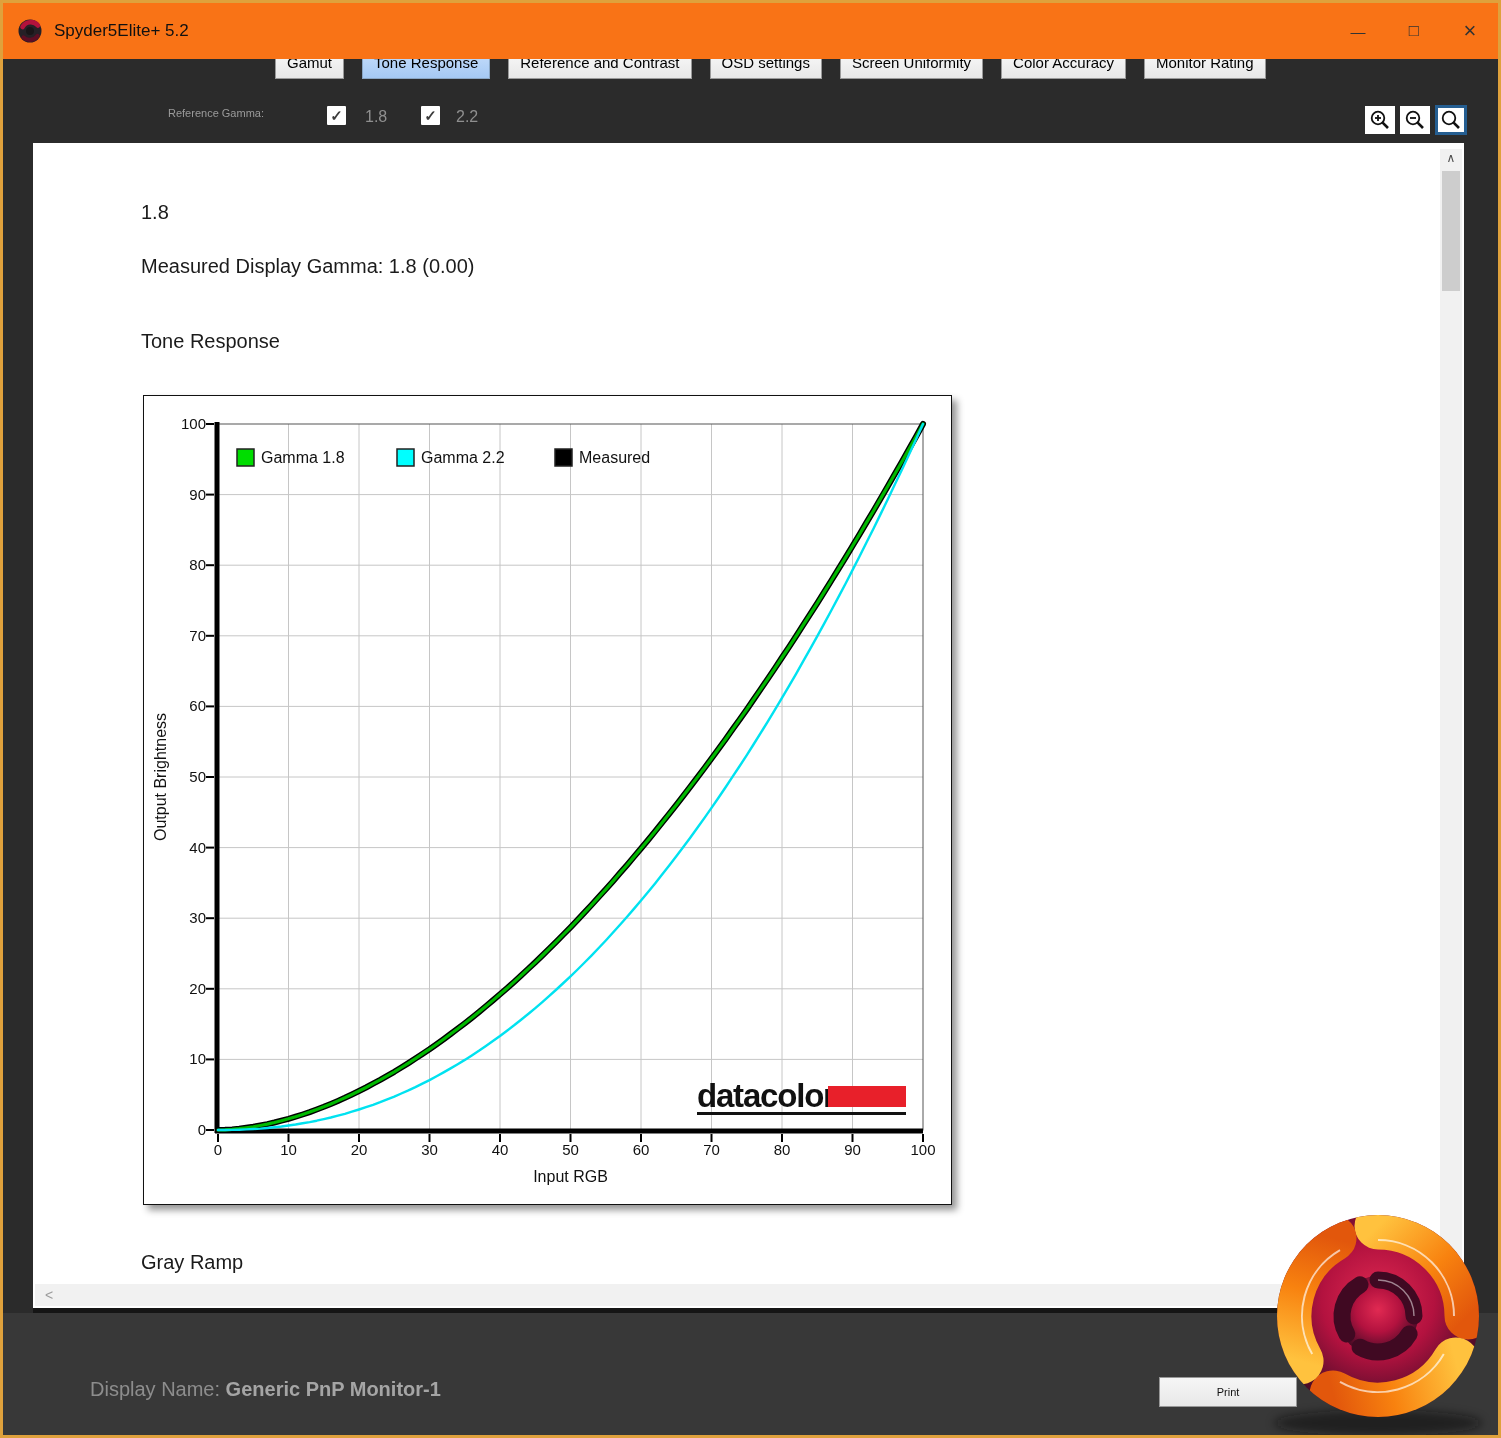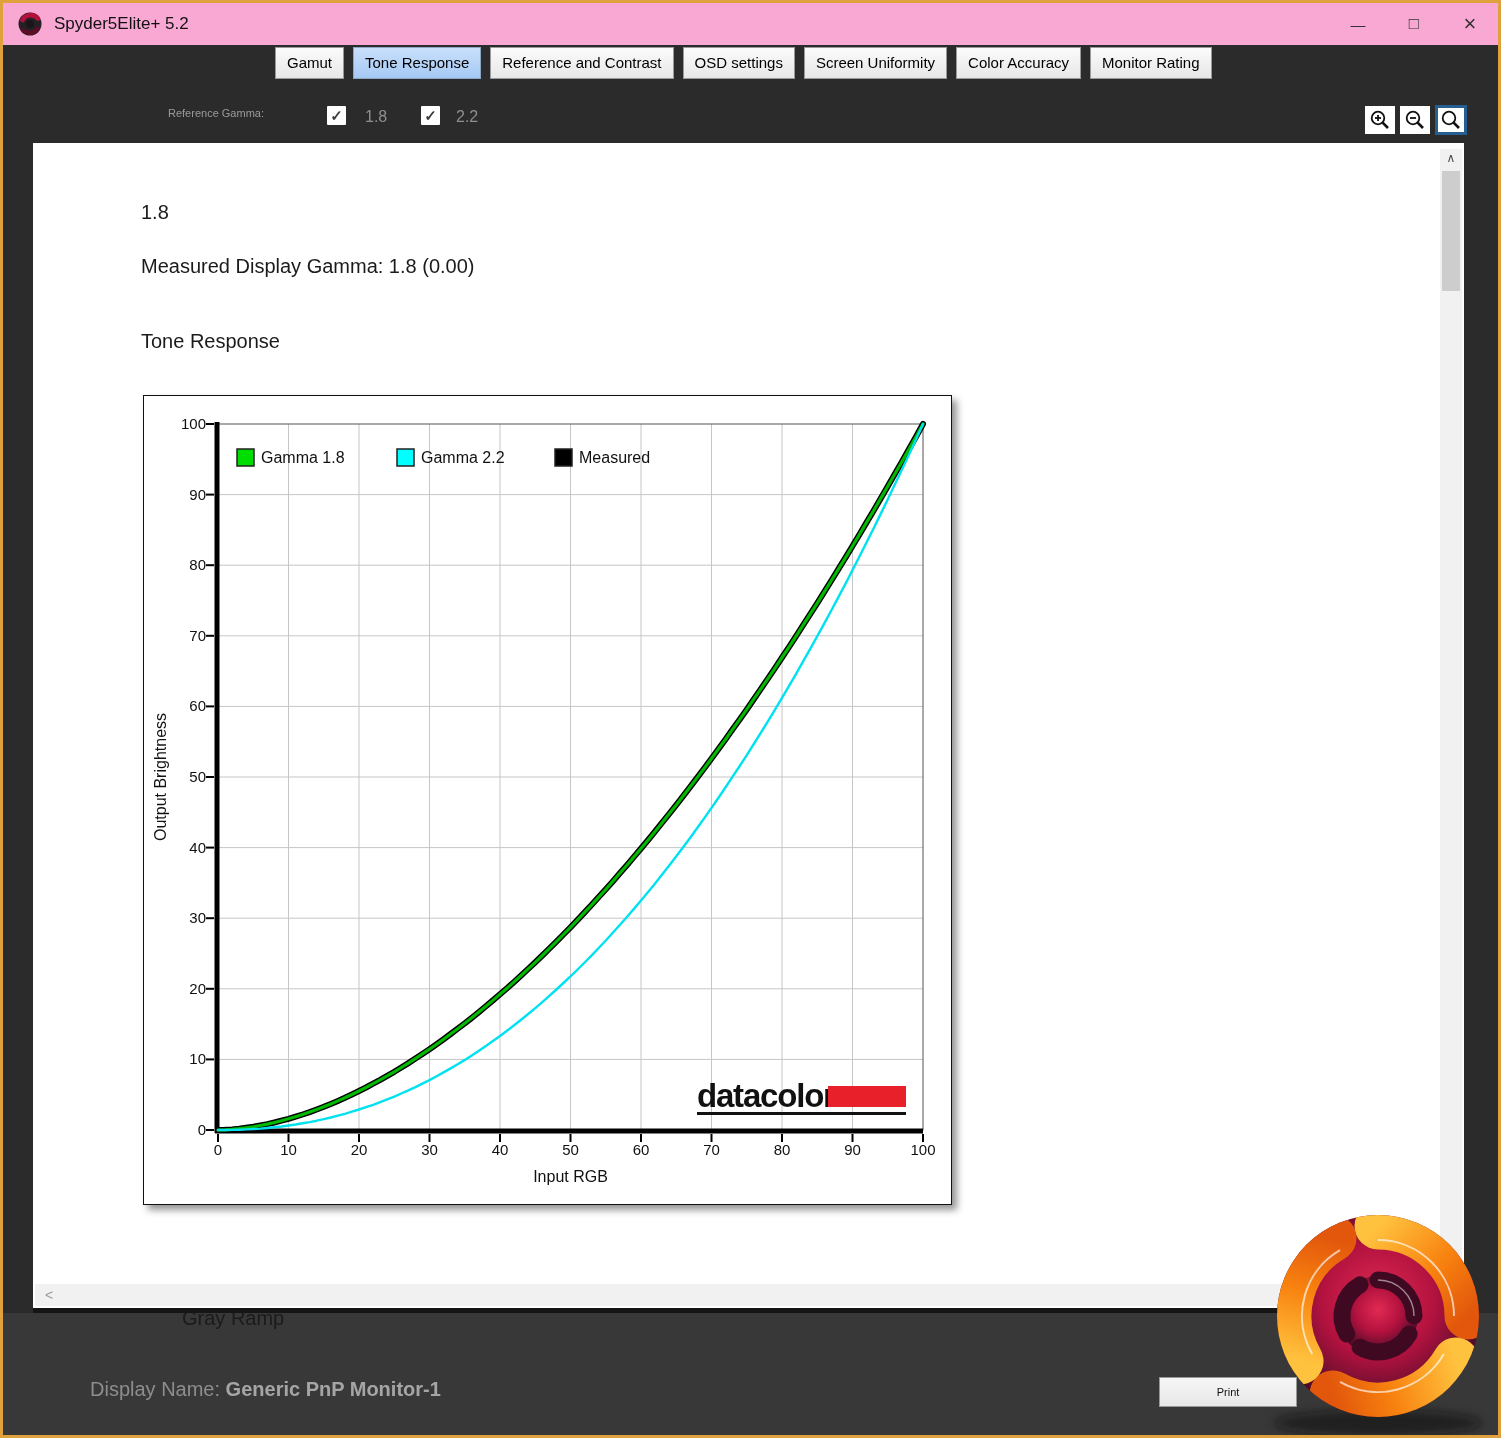--- a/index.html
+++ b/index.html
@@ -4,35 +4,35 @@
 <style>
   html,body{margin:0;padding:0;}
   body{
     width:1501px;height:1438px;position:relative;overflow:hidden;
     background:#2b2b2b;font-family:"Liberation Sans",sans-serif;
     -webkit-font-smoothing:antialiased;
   }
   .window-frame{position:absolute;inset:0;border:3px solid #dfa13c;pointer-events:none;z-index:60;}
 
   
-  .titlebar{position:absolute;left:3px;top:3px;right:3px;height:42px;background:#f9a8d4;
+  .titlebar{position:absolute;left:3px;top:3px;right:3px;height:56px;background:#f97316;
     display:flex;align-items:center;z-index:5;}
   .app-icon{width:26px;height:26px;margin-left:14px;flex:0 0 auto;}
   .title-text{margin-left:11px;font-size:17px;color:#111;}
   .win-controls{margin-left:auto;display:flex;height:100%;}
   .win-btn{width:56px;display:flex;align-items:center;justify-content:center;
     color:#333;font-size:15px;cursor:default;}
   .win-btn.maxi{font-size:17px;}
   .win-btn.close{font-size:22px;}
 
   
   .tabbar{position:absolute;left:275px;top:47px;display:flex;z-index:4;}
   .tab{background:linear-gradient(#fbfbfb,#e7e7e7);border:1px solid #999;
     padding:0 11px;height:30px;line-height:29px;font-size:15px;color:#000;
-    margin-right:9px;white-space:nowrap;}
+    margin-right:18px;white-space:nowrap;}
   .tab.active{background:linear-gradient(#c9dffb,#a5c9f4);border-color:#8aa6c4;}
 
   
   .ref-label{position:absolute;left:168px;top:107px;font-size:11px;color:#9b9b9b;}
   .checkbox{position:absolute;width:19px;height:19px;background:#fff;border-radius:1px;
     display:flex;align-items:center;justify-content:center;
     font-size:15px;font-weight:bold;color:#3b3b3b;line-height:1;}
   .cb-1{left:327px;top:106px;}
   .cb-2{left:421px;top:106px;}
   .cb-label{position:absolute;top:108px;font-size:16px;color:#8f8f8f;}
@@ -44,21 +44,21 @@
   .zb-out{left:1400px;}
   .zb-reset{left:1435px;border:3px solid #255e91;width:32px;height:30px;top:105px;}
 
   
   .content{position:absolute;left:33px;top:143px;width:1431px;height:1165px;background:#fff;z-index:3;}
   .content-edge{position:absolute;left:33px;top:1308px;width:1431px;height:5px;background:#151515;z-index:3;}
   .heading{position:absolute;left:108px;color:#1b1b1b;font-size:20px;}
   .h-gamma{top:58px;}
   .h-measured{top:112px;text-align:center;}
   .h-tone{top:187px;}
-  .h-gray{top:1164px;margin-left:41px;}
+  .h-gray{top:1108px;}
 
   .chart-box{position:absolute;left:110px;top:252px;width:807px;height:808px;
     background:#fff;border:1px solid #111;box-shadow:5px 5px 7px rgba(0,0,0,0.42);}
   .chart-box svg{display:block;}
   svg text{font-family:"Liberation Sans",sans-serif;}
 
   
   .vscroll{position:absolute;top:6px;right:2px;bottom:27px;width:22px;background:#f1f1f1;}
   .vs-arrow{position:absolute;left:0;width:22px;height:18px;display:flex;align-items:center;
     justify-content:center;color:#4d4d4d;font-size:12px;}

